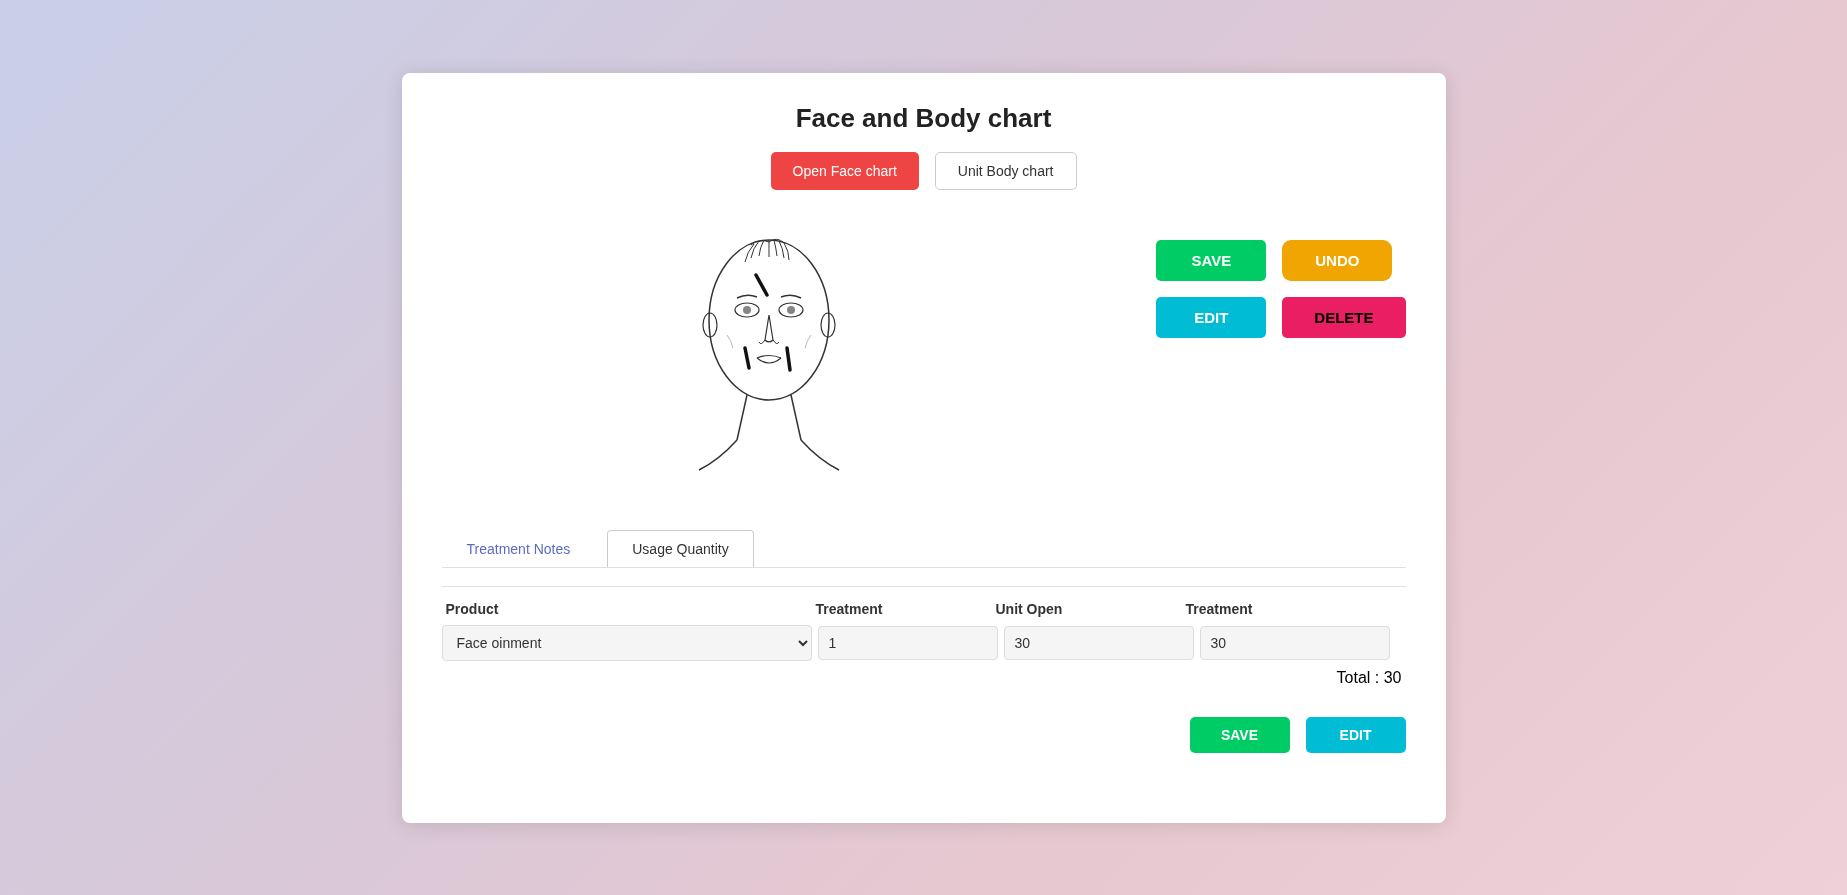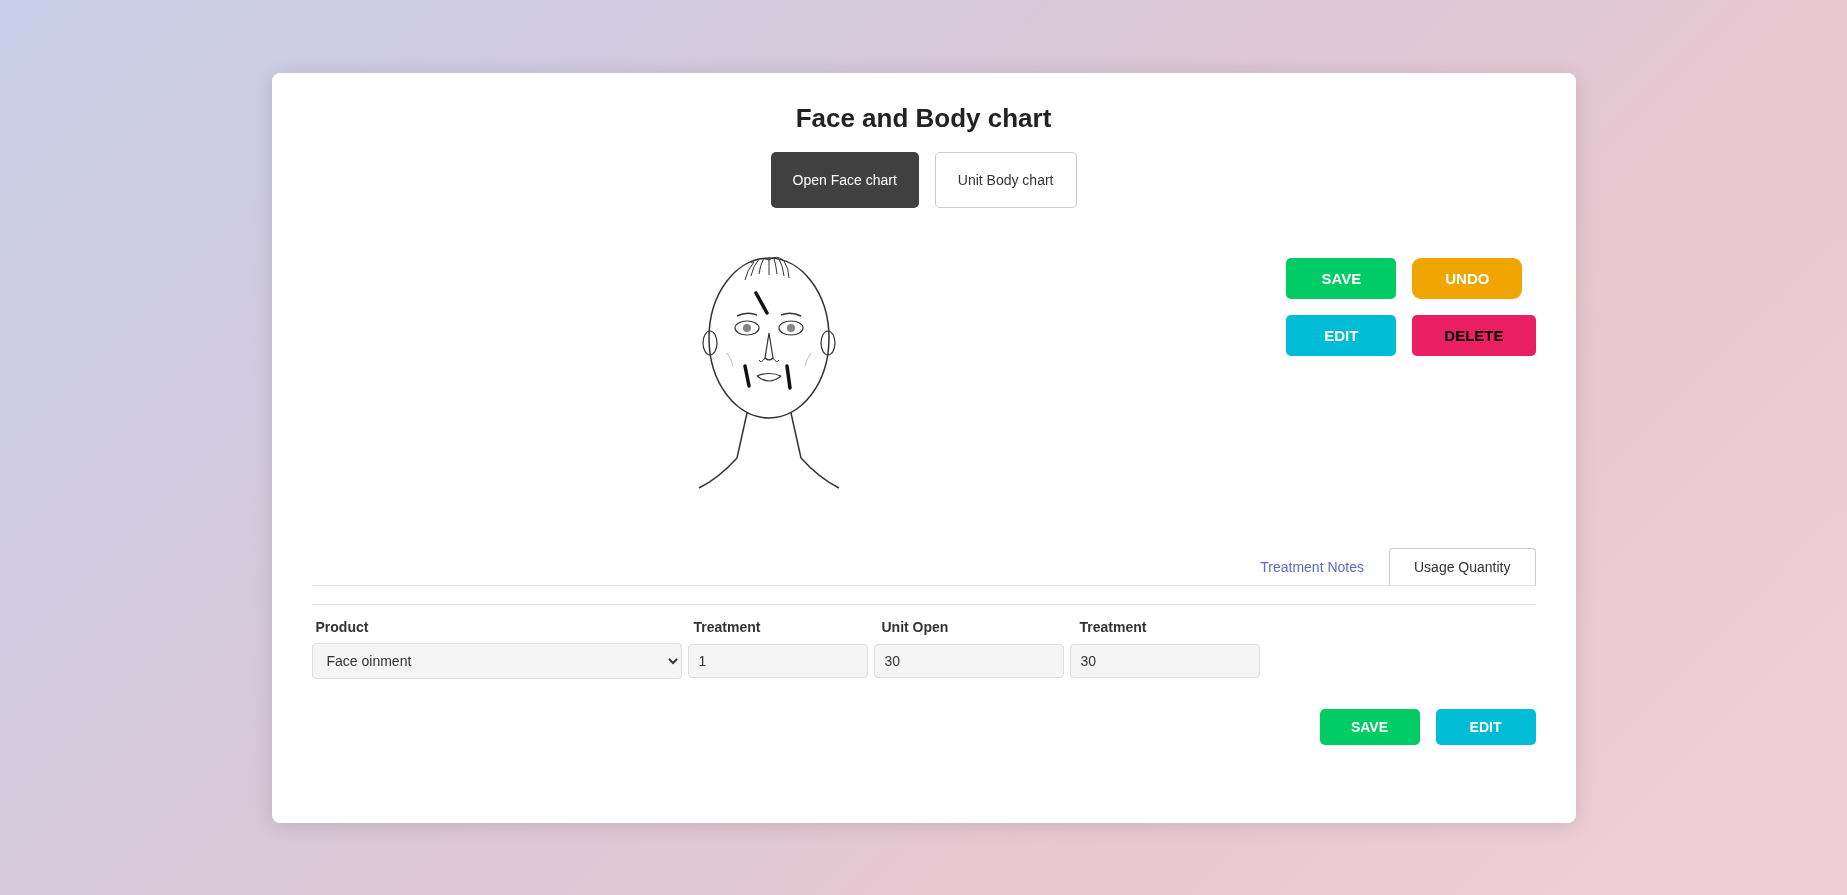--- a/index.html
+++ b/index.html
@@ -9,44 +9,44 @@
       background: linear-gradient(135deg, #c8cfe8 0%, #d8c8d8 40%, #e8c8d0 70%, #f0d0d8 100%);
       display: flex;
       align-items: center;
       justify-content: center;
       font-family: Arial, sans-serif;
     }
     .main-card {
       background: #fff;
       border-radius: 8px;
       box-shadow: 0 2px 20px rgba(0,0,0,0.12);
-      width: 1304px;
+      width: 1044px;
       min-height: 750px;
       padding: 30px 40px;
       position: relative;
     }
     .page-title {
       text-align: center;
       font-size: 26px;
       font-weight: 700;
       color: #222;
       margin-bottom: 18px;
     }
     .chart-buttons {
       display: flex;
       justify-content: center;
       gap: 16px;
       margin-bottom: 20px;
     }
     .btn-open-face {
-      background: #404040;
-      color: #fff;
-      border: none;
-      border-radius: 5px;
-      padding: 20px 22px;
+      background: #ef4444;
+      color: #fff;
+      border: none;
+      border-radius: 5px;
+      padding: 11px 22px;
       font-size: 14px;
       cursor: pointer;
       font-weight: 500;
     }
     .btn-open-body {
       background: #fff;
       color: #333;
       border: 1px solid #ccc;
       border-radius: 5px;
       padding: 8px 22px;
@@ -120,22 +120,21 @@
       padding: 12px 32px;
       font-size: 15px;
       font-weight: 700;
       cursor: pointer;
       min-width: 110px;
     }
     .tabs-container {
       border-bottom: 1px solid #e0e0e0;
       margin-bottom: 18px;
       display: flex;
-      gap: 0;
-      justify-content: flex-end;
+      gap: 12px;
     }
     .tab {
       padding: 10px 24px;
       font-size: 14px;
       cursor: pointer;
       border: 1px solid transparent;
       border-bottom: none;
       border-radius: 4px 4px 0 0;
       background: transparent;
     }
@@ -144,21 +143,20 @@
       border-color: transparent;
     }
     .tab-usage {
       color: #333;
       border-color: #ccc;
       background: #fff;
     }
     .table-header {
       display: grid;
       grid-template-columns: 370px 180px 190px 190px;
-      gap: 8px;
       margin-bottom: 8px;
       padding: 0 4px;
     }
     .table-header-cell {
       font-size: 14px;
       font-weight: 600;
       color: #333;
     }
     .table-row {
       display: grid;
@@ -321,18 +319,21 @@
     <div class="table-header-cell">Treatment</div>
   </div>
 
   <div class="table-row">
     <select class="product-select"><option>Face oinment</option></select>
     <input class="qty-input" type="text" value="1" style="">
     <input class="price-input" type="text" value="30" style="">
     <input class="subtotal-input" type="text" readonly="" value="30" style="">
   </div>
 
+  <div class="total-text">
+    <span>Total : 30</span>
+  </div>
 
   <div class="bottom-buttons">
     <button class="btn-save-bottom">SAVE</button>
     <button class="btn-edit-bottom">EDIT</button>
   </div>
 </div>
 
 </body></html>

